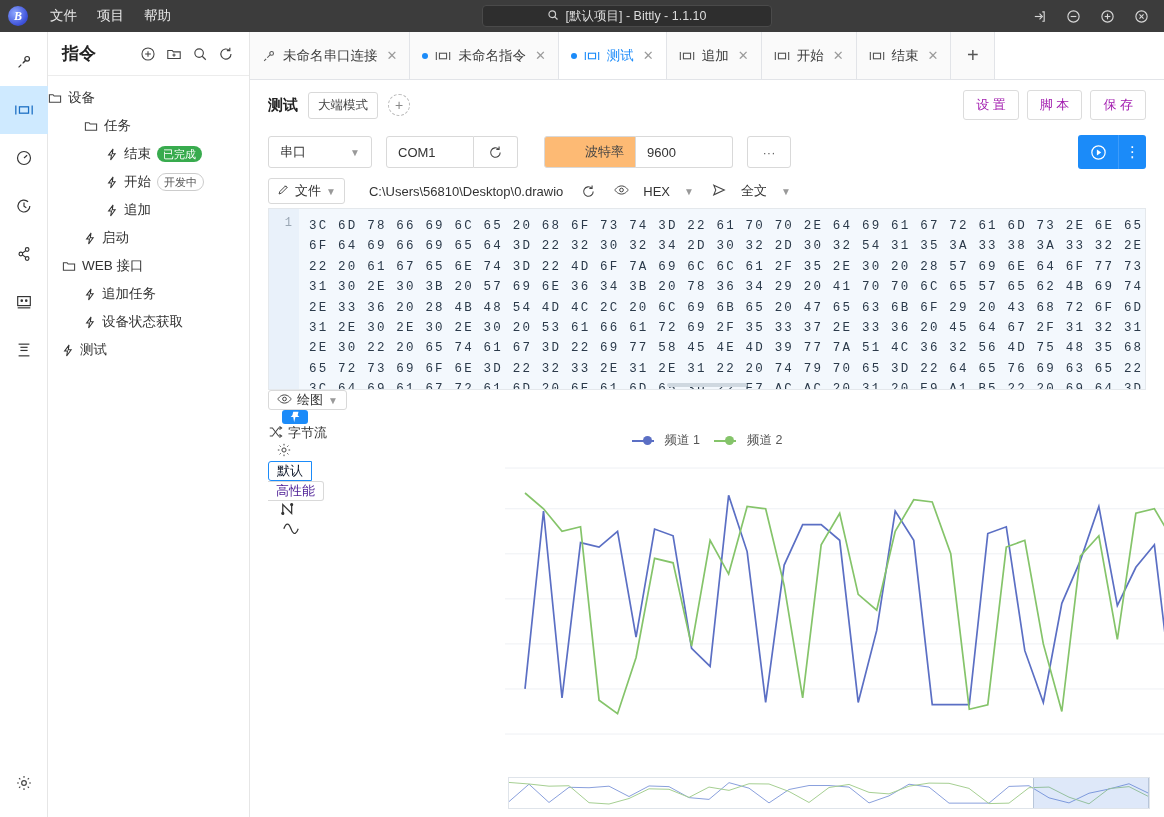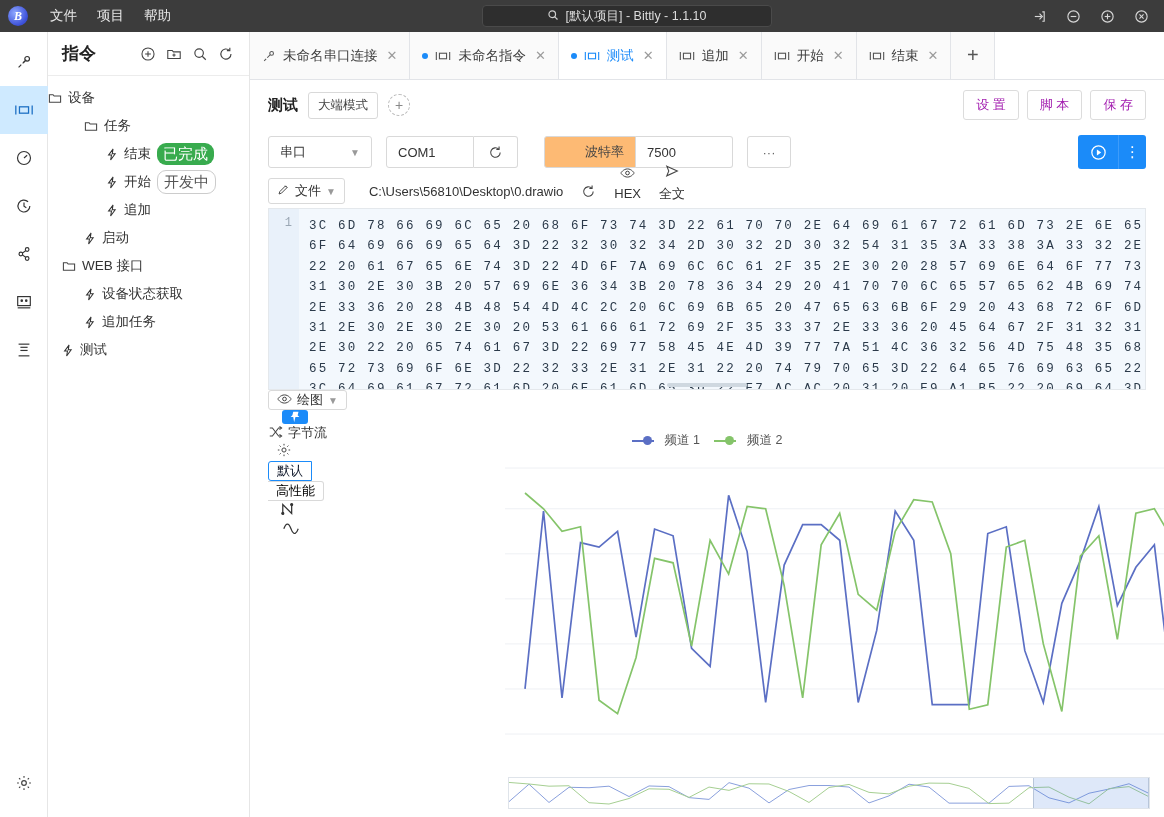--- a/index.html
+++ b/index.html
@@ -50,21 +50,21 @@
              display:flex; flex-direction:column;}
   #sidebar-head {
     height:44px; display:flex; align-items:center; padding:0 10px 0 14px;
     border-bottom:1px solid #ececec;
   }
   #sidebar-title { font-size:17px; font-weight:bold; color:#222; flex:1;}
   .sb-icon { width:26px;height:26px; display:flex;align-items:center;justify-content:center;
              color:#444;}
   #tree { padding-top:8px; font-size:13.5px; }
   .tree-row { display:flex; align-items:center; height:28px; gap:6px; color:#333; }
-  .badge { font-size:15px; padding:1px 6px; border-radius:9px; line-height:1.35;}
+  .badge { font-size:11px; padding:1px 6px; border-radius:9px; line-height:1.35;}
   .badge.done { background:#38ab4e; color:#fff; }
   .badge.dev { background:#fff; color:#555; border:1px solid #ccc; }
   
   #main { flex:1; display:flex; flex-direction:column; background:#fff; min-width:0;}
   
   #tabstrip { height:48px; display:flex; align-items:stretch; background:#f6f7f9;
               border-bottom:1px solid #e2e4e8; }
   .tab {
     display:flex; align-items:center; gap:7px; padding:0 12px;
     border-right:1px solid #e2e4e8; font-size:13.5px; color:#3d3d3d;
@@ -101,40 +101,40 @@
   #run-group { margin-left:auto; display:flex; height:34px; border-radius:3px; overflow:hidden;}
   .run-btn { background:#1b8bf9; color:#fff; display:flex;align-items:center;justify-content:center;}
   #run-main { width:40px; }
   #run-more { width:28px; border-left:1px solid #3d9cfb; font-size:15px;}
   
   #file-row { display:flex; align-items:center; padding:0 18px; height:34px; gap:0; font-size:13px;}
   .fbtn { border:1px solid #d9d9d9; border-radius:3px; height:26px; display:flex;
     align-items:center; gap:5px; padding:0 8px; color:#333; background:#fff;}
   .caret { color:#999; font-size:10px; }
   #file-path { margin-left:24px; color:#333; font-size:13px;}
-  .ficon { margin-left:18px; display:flex; align-items:center; gap:4px; color:#333;flex-direction:column;}
+  .ficon { margin-left:18px; display:flex; align-items:center; gap:14px; color:#333;}
   
   #hexwrap { margin:0 18px; border:1px solid #e4e8ec; background:#f3f8fd; height:182px;
              display:flex; position:relative; overflow:hidden;}
   #gutter { width:30px; background:#e9f1fa; color:#9aa7b4; font-size:12px;
             font-family:"Liberation Mono", "DejaVu Sans Mono", monospace;
             text-align:right; padding:7px 7px 0 0;}
   #hexbody { flex:1; font-family:"Liberation Mono","DejaVu Sans Mono",monospace;
     font-size:12.5px; color:#2b3a4a; letter-spacing:2.2px; padding:7px 0 0 10px;
     line-height:20.4px; white-space:pre; overflow:hidden;}
   #hex-scroll { position:absolute; left:50%; transform:translateX(-50%);
     bottom:2px; width:80px; height:4px; background:#cfd8e0; border-radius:2px;}
   
   #chart-tb { height:36px; display:flex; align-items:flex-start; padding:0 18px; gap:0;flex-direction:column; }
   .sepline { width:1px; height:18px; background:#e2e2e2; margin:0 10px;}
   .tb-flat { display:flex; align-items:center; gap:5px; color:#333; font-size:13px;}
   #pin-btn { width:26px;height:24px;background:#1b8bf9;color:#fff;border-radius:3px;
     display:flex;align-items:center;justify-content:center; margin-left:14px;}
   .seg { border:1px solid #d9d9d9; height:25px; display:flex; align-items:center;
-    padding:0 8px; font-size:13px; background:#fff; color:#000000;}
+    padding:0 8px; font-size:13px; background:#fff; color:#4c1d95;}
   .seg.on { border-color:#1b8bf9; color:#0f172a; border-radius:3px 0 0 3px;}
   .seg.off { border-left:0; border-radius:0 3px 3px 0;}
   
   #chart-area { flex:1; position:relative; margin:0 0 0 0; }
   #chart-svg { display:block; }
   #chart-scroll { position:absolute; left:258px; right:14px; bottom:8px; height:32px;
      border:1px solid #dfe4ea; background:#fff; overflow:hidden;}
   #chart-scroll-sel { position:absolute; right:0; top:0; bottom:0; width:116px;
      background:rgba(70,130,220,.18); border-left:1px solid #b8c6da; border-right:1px solid #b8c6da;}
   .legend-wrap { position:absolute; left:0; right:0; top:6px; display:flex;
@@ -345,29 +345,29 @@
             </svg>
           </span>
           <span>WEB 接口</span>
         </div>
         <div class="tree-row" style="padding-left: 36px;">
           <span style="display: flex;">
             <svg width="12" height="13" viewBox="0 0 14 15" fill="none" stroke="#333" stroke-width="1.2">
               <path d="M8.2 1L3 8.2h3.4L5.4 14l5.3-7.3H7.3z"></path>
             </svg>
           </span>
-          <span>设备状态获取</span>
+          <span>追加任务</span>
         </div>
         <div class="tree-row" style="padding-left: 36px;">
           <span style="display: flex;">
             <svg width="12" height="13" viewBox="0 0 14 15" fill="none" stroke="#333" stroke-width="1.2">
               <path d="M8.2 1L3 8.2h3.4L5.4 14l5.3-7.3H7.3z"></path>
             </svg>
           </span>
-          <span>追加任务</span>
+          <span>设备状态获取</span>
         </div>
         <div class="tree-row" style="padding-left: 14px;">
           <span style="display: flex;">
             <svg width="12" height="13" viewBox="0 0 14 15" fill="none" stroke="#333" stroke-width="1.2">
               <path d="M8.2 1L3 8.2h3.4L5.4 14l5.3-7.3H7.3z"></path>
             </svg>
           </span>
           <span>测试</span>
         </div>
       </div>
@@ -465,21 +465,21 @@
         <span class="caret">▼</span>
       </div>
       <div class="inp port">COM1</div>
       <div class="inp refresh">
         <svg width="15" height="15" viewBox="0 0 18 18" fill="none" stroke="#444" stroke-width="1.3">
           <path d="M14.6 9a5.7 5.7 0 1 1-1.7-4"></path>
             <path d="M13.3 1.9v3.3h-3.3"></path>
           </svg>
       </div>
       <div class="inp lbl">波特率</div>
-      <div class="inp baud">7500</div>
+      <div class="inp baud">9600</div>
       <div class="inp more">···</div>
       <div id="run-group">
         <div class="run-btn" id="run-main">
           <svg width="19" height="19" viewBox="0 0 20 20" fill="none" stroke="#fff" stroke-width="1.3">
             <circle cx="10" cy="10" r="7"></circle>
               <path d="M8.3 6.8l4.6 3.2-4.6 3.2z" fill="#fff" stroke="none"></path>
             </svg>
         </div>
         <div class="run-btn" id="run-more">⋮</div>
       </div>

